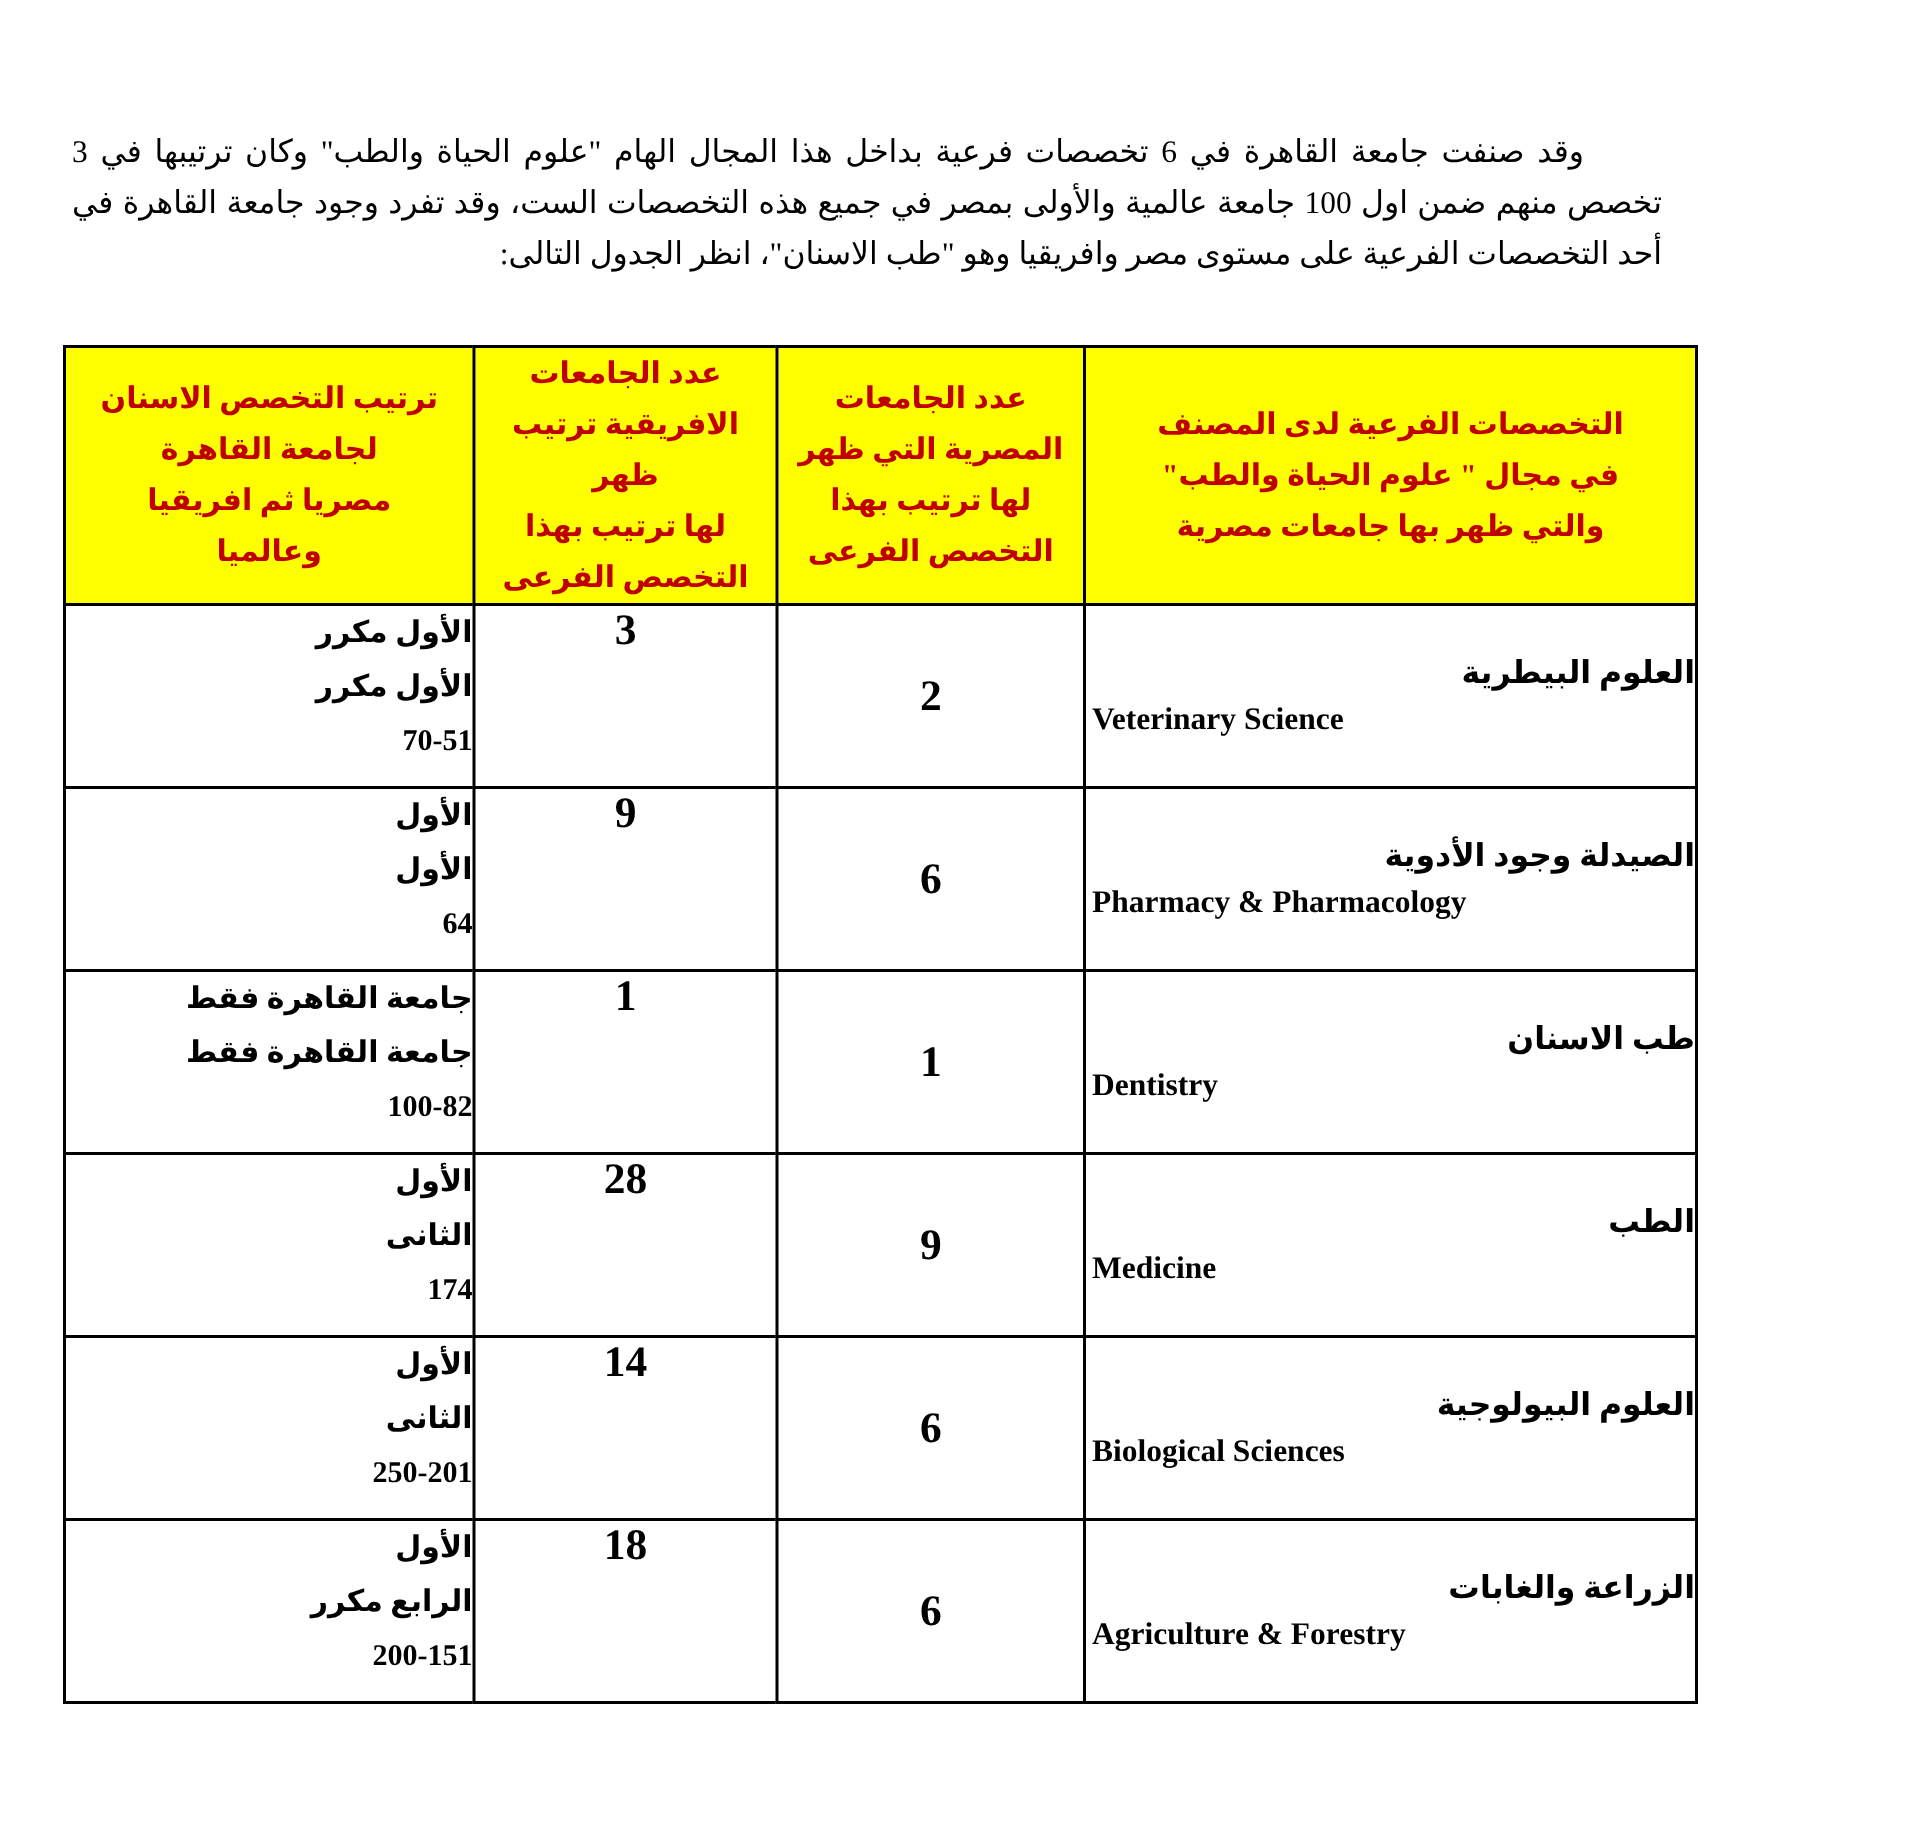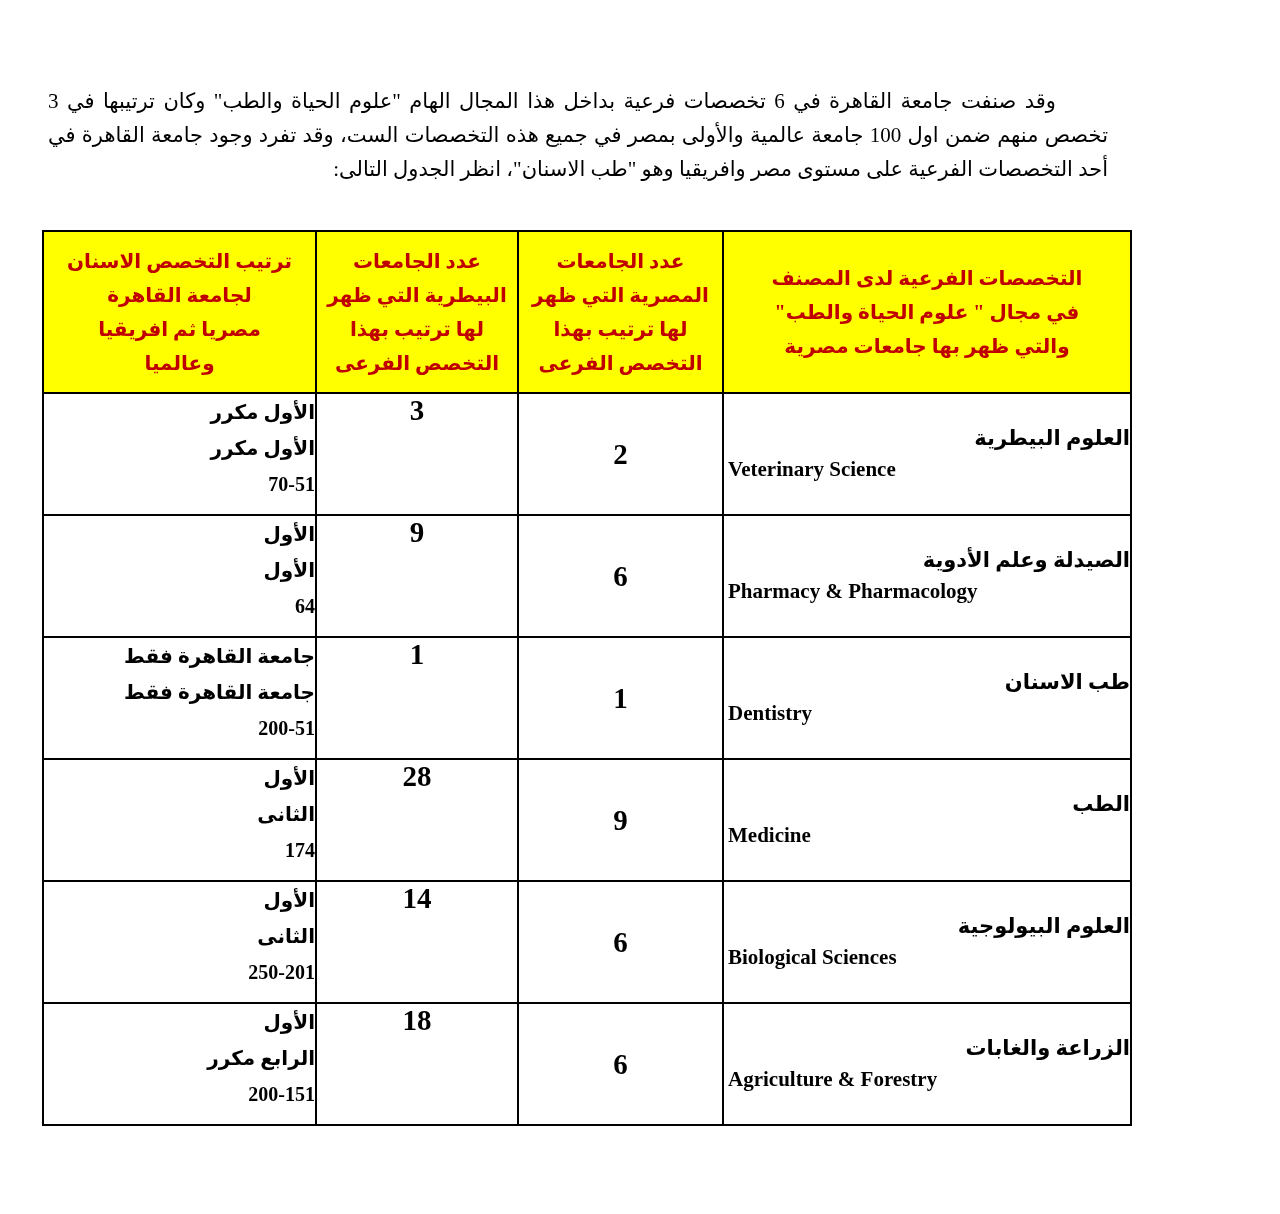--- a/index.html
+++ b/index.html
@@ -116,21 +116,21 @@
           <span class="hline">والتي ظهر بها جامعات مصرية</span>
         </th>
         <th class="hcell">
           <span class="hline">عدد الجامعات</span>
           <span class="hline">المصرية التي ظهر</span>
           <span class="hline">لها ترتيب بهذا</span>
           <span class="hline">التخصص الفرعى</span>
         </th>
         <th class="hcell">
           <span class="hline">عدد الجامعات</span>
-          <span class="hline">البيطرية التي ظهر</span>
+          <span class="hline">الافريقية ترتيب ظهر</span>
           <span class="hline">لها ترتيب بهذا</span>
           <span class="hline">التخصص الفرعى</span>
         </th>
         <th class="hcell">
           <span class="hline">ترتيب التخصص الاسنان</span>
           <span class="hline">لجامعة القاهرة</span>
           <span class="hline">مصريا ثم افريقيا</span>
           <span class="hline">وعالميا</span>
         </th>
       </tr>
@@ -144,21 +144,21 @@
         <td class="c-afr">3</td>
         <td class="c-rank">
           <span class="rank-line">الأول مكرر</span>
           <span class="rank-line">الأول مكرر</span>
           <span class="rank-line">70-51</span>
         </td>
       </tr>
 
       <tr class="body-row">
         <td class="c-subject">
-          <div class="subject-ar">الصيدلة وعلم الأدوية</div>
+          <div class="subject-ar">الصيدلة وجود الأدوية</div>
           <div class="subject-en">Pharmacy &amp; Pharmacology</div>
         </td>
         <td class="c-egy">6</td>
         <td class="c-afr">9</td>
         <td class="c-rank">
           <span class="rank-line">الأول</span>
           <span class="rank-line">الأول</span>
           <span class="rank-line">64</span>
         </td>
       </tr>
@@ -166,21 +166,21 @@
       <tr class="body-row">
         <td class="c-subject">
           <div class="subject-ar">طب الاسنان</div>
           <div class="subject-en">Dentistry</div>
         </td>
         <td class="c-egy">1</td>
         <td class="c-afr">1</td>
         <td class="c-rank">
           <span class="rank-line">جامعة القاهرة فقط</span>
           <span class="rank-line">جامعة القاهرة فقط</span>
-          <span class="rank-line">200-51</span>
+          <span class="rank-line">100-82</span>
         </td>
       </tr>
 
       <tr class="body-row">
         <td class="c-subject">
           <div class="subject-ar">الطب</div>
           <div class="subject-en">Medicine</div>
         </td>
         <td class="c-egy">9</td>
         <td class="c-afr">28</td>

